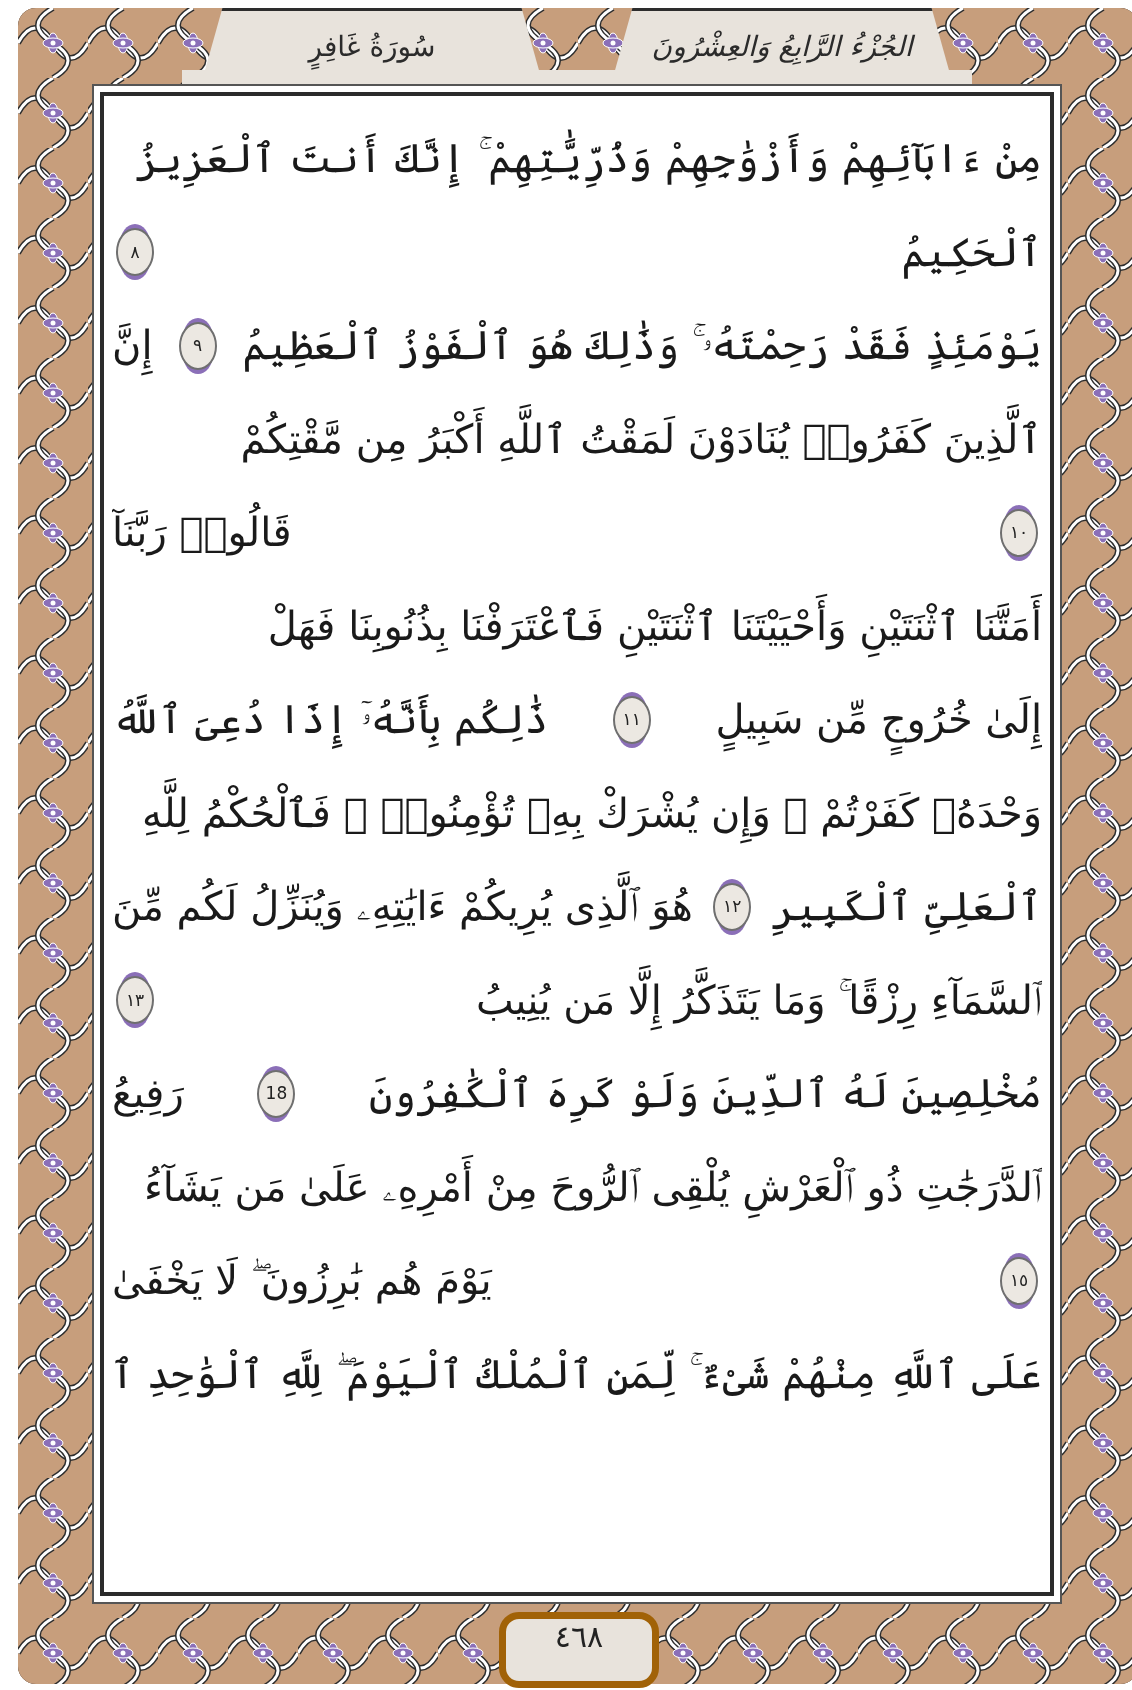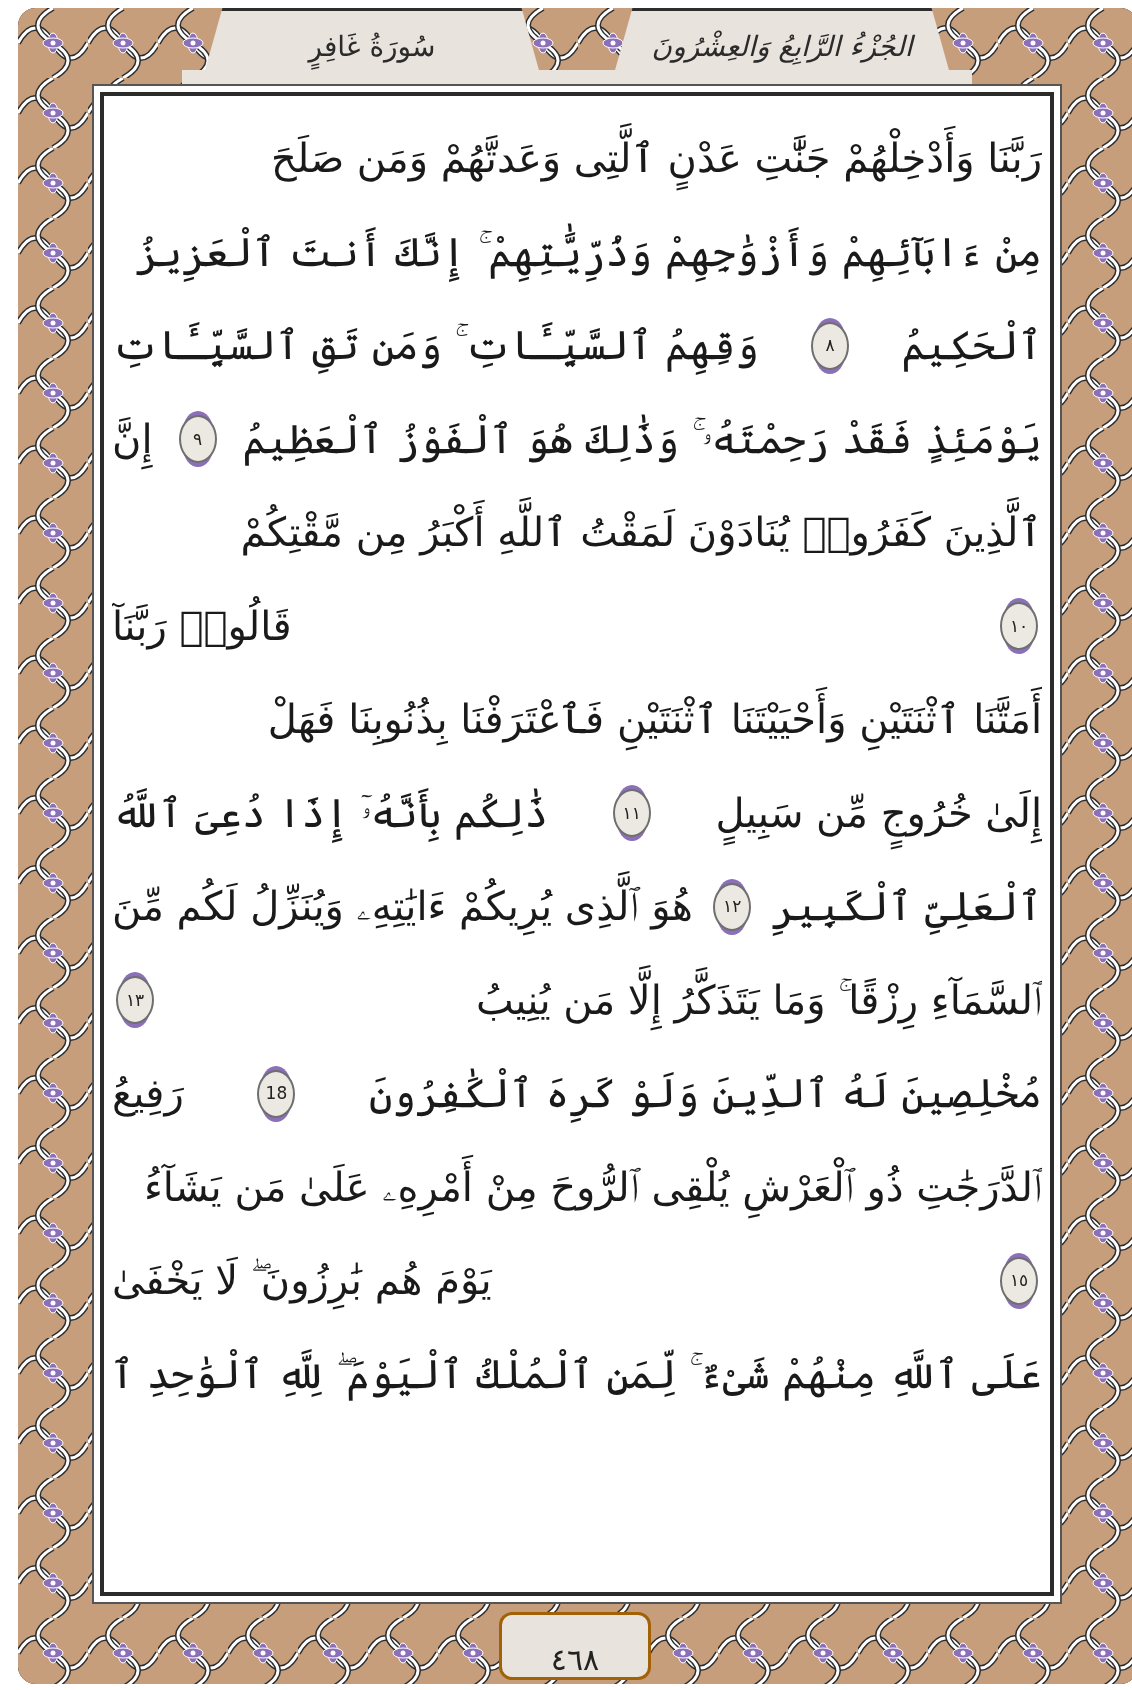--- a/index.html
+++ b/index.html
@@ -56,22 +56,22 @@
   .ayah {
     display:inline-flex; align-items:center; justify-content:center;
     width:34px; height:44px; border-radius:50%;
     background:#ece8e2; border:2px solid #6f6f6f;
     box-shadow: 0 -8px 0 -4px #8b6fb8, 0 8px 0 -4px #8b6fb8;
     font-size:17px; color:#222; font-family:"DejaVu Sans", sans-serif;
     margin:0 4px; flex:none;
   }
   .page-num {
     position:absolute; left:487px; top:1612px; width:146px; height:62px;
-    background:#e8e3dc; border:3px solid #a16207; border-radius:13px;
-    display:flex; align-items:flex-end; justify-content:center;
+    background:#e8e3dc; border:7px solid #a16207; border-radius:20px;
+    display:flex; align-items:flex-start; justify-content:center;
     font-family:"DejaVu Sans", sans-serif; font-size:30px; color:#222;
   }
 </style>
 </head>
 <body>
 
 <div class="page">
 
   <div class="border-outer">
     <svg class="border-pattern" width="1120" height="1676" viewBox="0 0 1120 1676">
@@ -100,49 +100,48 @@
   <div class="header-tab header-right">
     <span>الجُزْءُ الرَّابِعُ وَالعِشْرُونَ</span>
   </div>
 
   <div class="frame">
     <div class="frame-inner"></div>
   </div>
 
   <div class="lines">
     <div class="line">
-      <span class="seg">رَبَّنَا وَأَدْخِلْهُمْ جَنَّٰتِ عَدْنٍ ٱلَّتِى وَعَدتَّهُمْ وَمَن صَلَحَ</span>
-    </div>
-    <div class="line">
       <span class="seg">مِنْ ءَابَآئِهِمْ وَأَزْوَٰجِهِمْ وَذُرِّيَّٰتِهِمْ ۚ إِنَّكَ أَنتَ ٱلْعَزِيزُ</span>
     </div>
     <div class="line">
       <span class="seg">ٱلْحَكِيمُ</span>
       <span class="ayah">٨</span>
-      <span class="seg">وَقِهِمُ ٱلسَّيِّـَٔاتِ ۚ وَمَن تَقِ ٱلسَّيِّـَٔاتِ</span>
     </div>
     <div class="line">
       <span class="seg">يَوْمَئِذٍ فَقَدْ رَحِمْتَهُۥ ۚ وَذَٰلِكَ هُوَ ٱلْفَوْزُ ٱلْعَظِيمُ</span>
       <span class="ayah">٩</span>
       <span class="seg">إِنَّ</span>
     </div>
     <div class="line">
       <span class="seg">ٱلَّذِينَ كَفَرُوا۟ يُنَادَوْنَ لَمَقْتُ ٱللَّهِ أَكْبَرُ مِن مَّقْتِكُمْ</span>
     </div>
     <div class="line">
       <span class="ayah">١٠</span>
       <span class="seg">قَالُوا۟ رَبَّنَآ</span>
     </div>
     <div class="line">
       <span class="seg">أَمَتَّنَا ٱثْنَتَيْنِ وَأَحْيَيْتَنَا ٱثْنَتَيْنِ فَٱعْتَرَفْنَا بِذُنُوبِنَا فَهَلْ</span>
     </div>
     <div class="line">
       <span class="seg">إِلَىٰ خُرُوجٍ مِّن سَبِيلٍ</span>
       <span class="ayah">١١</span>
       <span class="seg">ذَٰلِكُم بِأَنَّهُۥٓ إِذَا دُعِىَ ٱللَّهُ</span>
+    </div>
+    <div class="line">
+      <span class="seg">وَحْدَهُۥ كَفَرْتُمْ ۖ وَإِن يُشْرَكْ بِهِۦ تُؤْمِنُوا۟ ۚ فَٱلْحُكْمُ لِلَّهِ</span>
     </div>
     <div class="line">
       <span class="seg">ٱلْعَلِىِّ ٱلْكَبِيرِ</span>
       <span class="ayah">١٢</span>
       <span class="seg">هُوَ ٱلَّذِى يُرِيكُمْ ءَايَٰتِهِۦ وَيُنَزِّلُ لَكُم مِّنَ</span>
     </div>
     <div class="line">
       <span class="seg">ٱلسَّمَآءِ رِزْقًا ۚ وَمَا يَتَذَكَّرُ إِلَّا مَن يُنِيبُ</span>
       <span class="ayah">١٣</span>
     </div>

